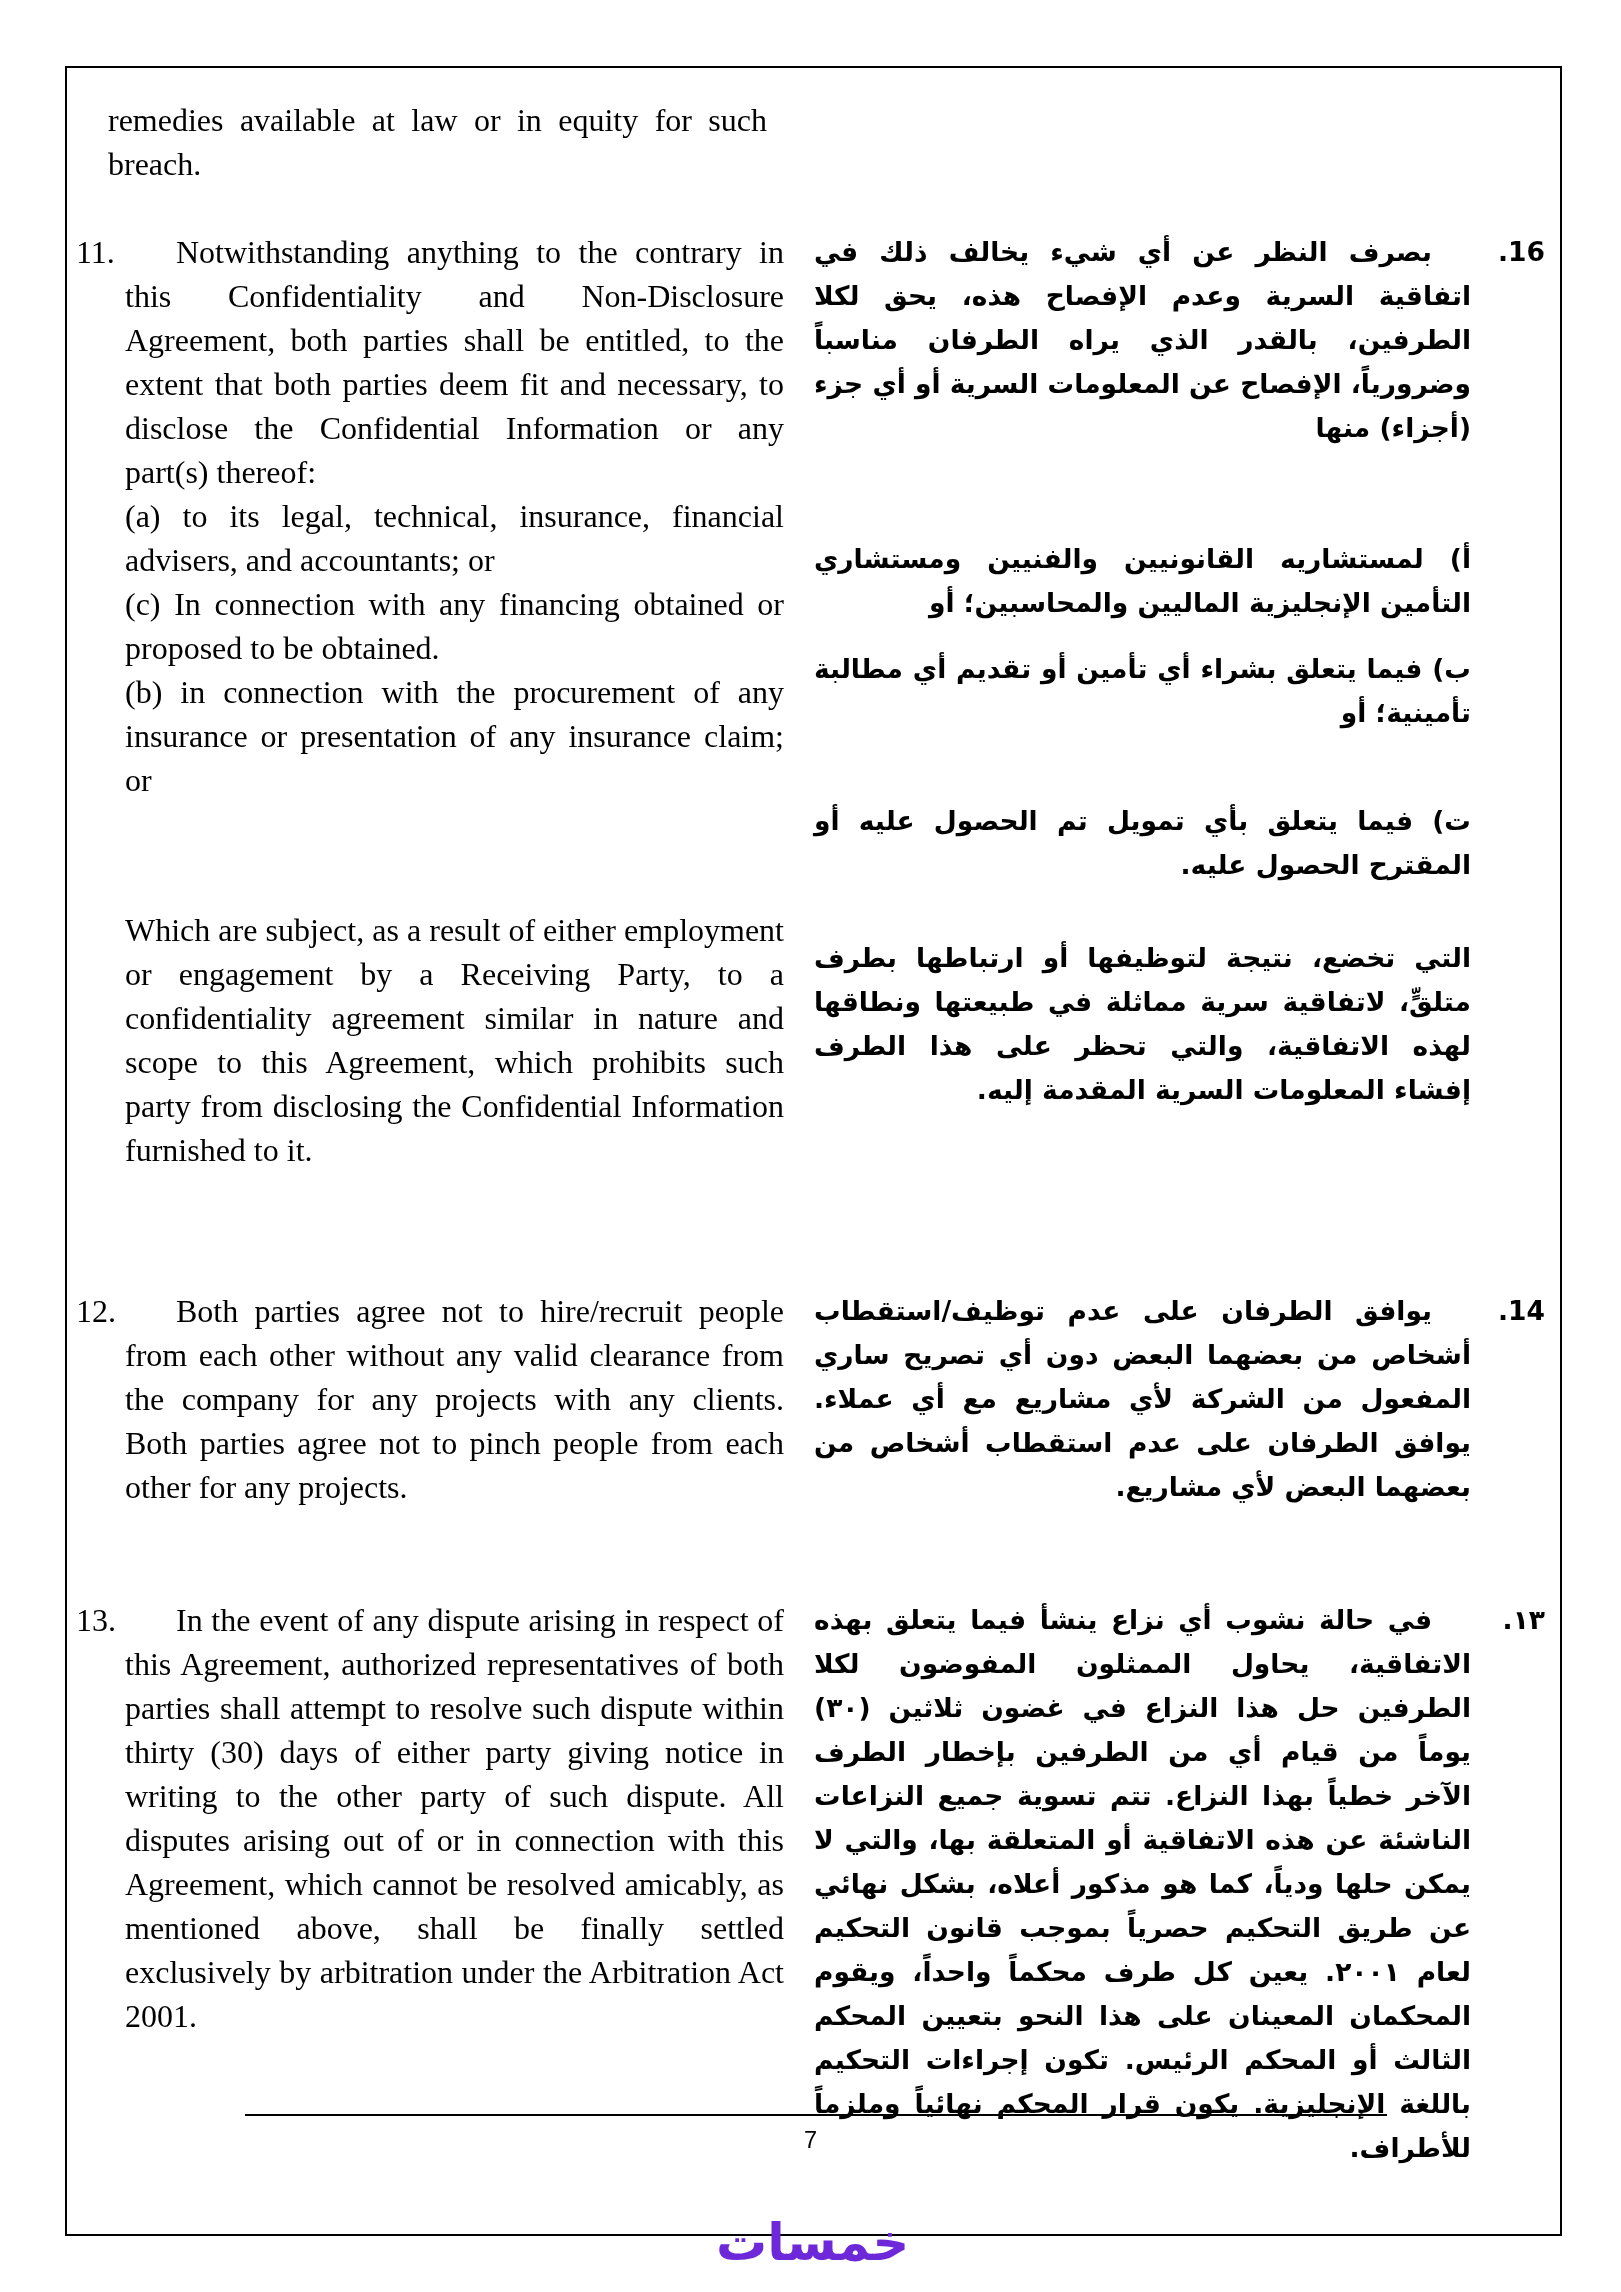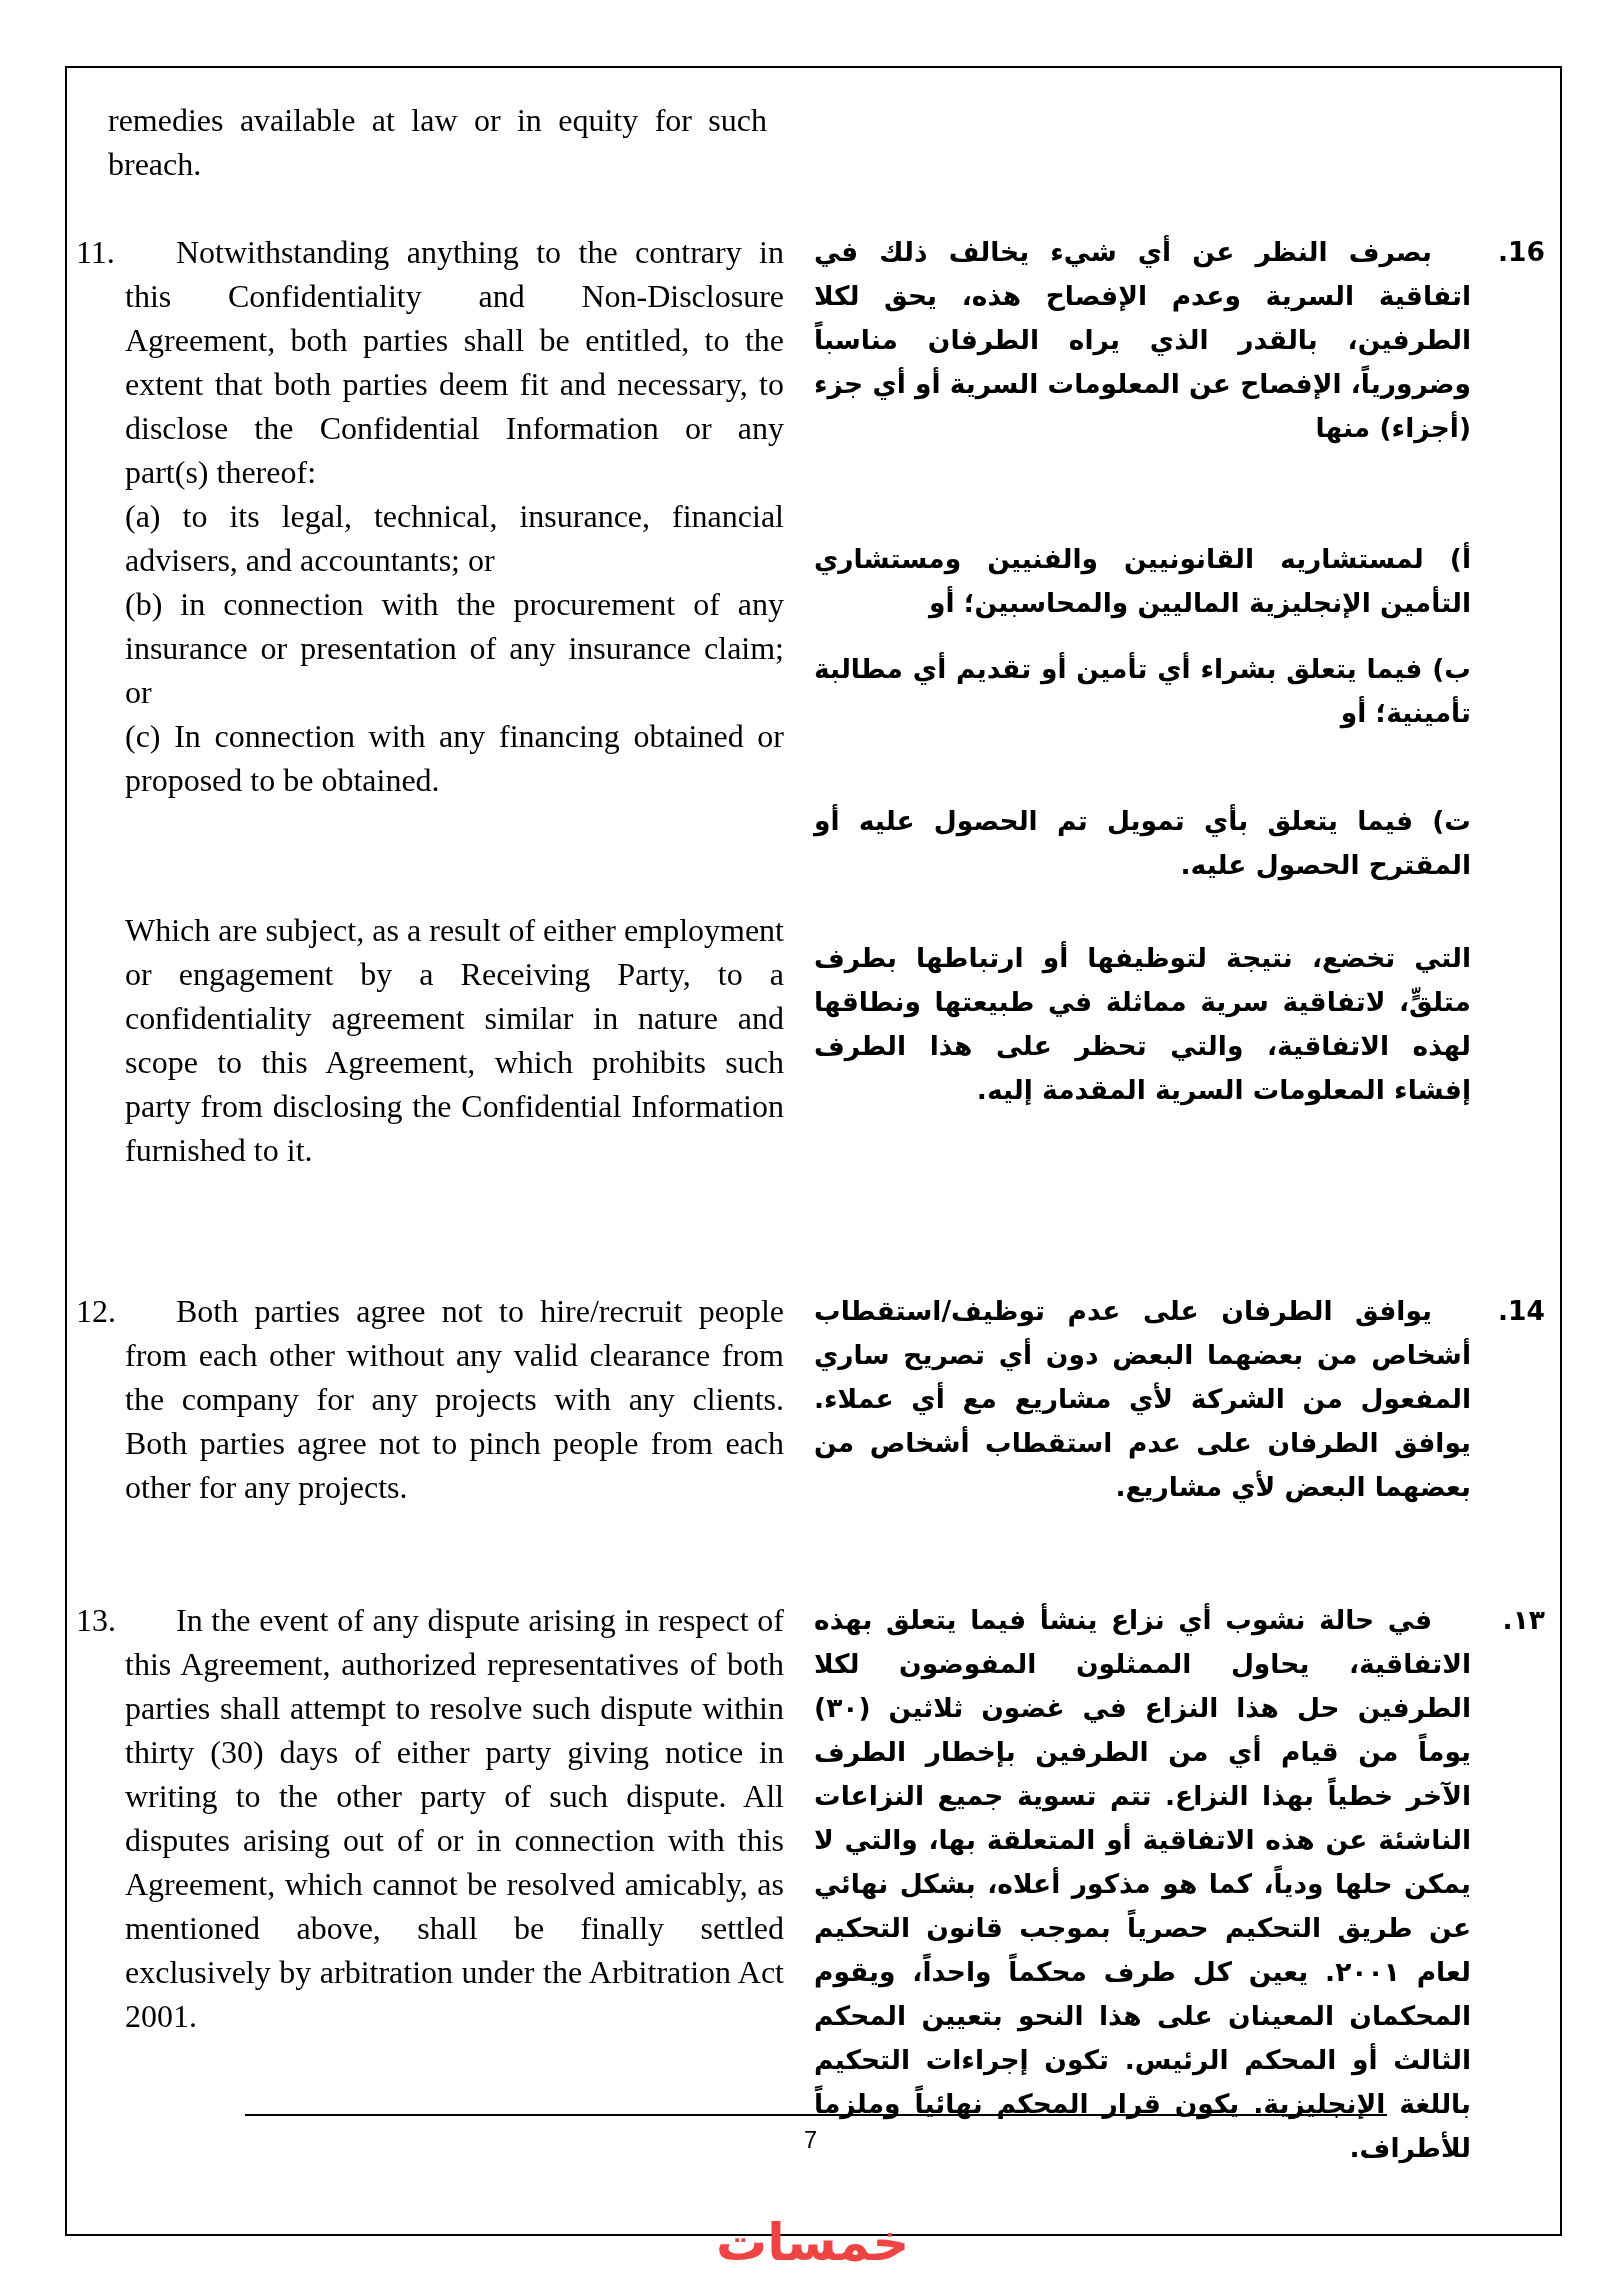--- a/index.html
+++ b/index.html
@@ -25,38 +25,38 @@
   .footer-rule {
     position: absolute; left: 245px; top: 2114px; width: 1142px; height: 0;
     border-top: 2px solid #000;
   }
   .page-number {
     position: absolute; left: 0; width: 1621px; top: 2127px; text-align: center;
     font-family: "Liberation Sans", sans-serif; font-size: 23.5px; color: #000;
   }
   .watermark {
     position: absolute; left: 716px; top: 2213px; font-family: "DejaVu Sans", sans-serif;
-    font-size: 51px; color: #ef4444; direction: rtl; font-weight: bold;
+    font-size: 51px; color: #6d28d9; direction: rtl; font-weight: bold;
   }
 </style>
 </head>
 <body>
 
 <div class="page-border"></div>
 
 <div class="en" style="left:108px; top:98px; width:659px;">
   <p>remedies available at law or in equity for such breach.</p>
 </div>
 
 <div class="en" style="left:125px; top:230px; width:659px;">
   <span class="num">11.</span>
   <p style="text-indent:51px;">Notwithstanding anything to the contrary in this Confidentiality and Non-Disclosure Agreement, both parties shall be entitled, to the extent that both parties deem fit and necessary, to disclose the Confidential Information or any part(s) thereof:</p>
   <p class="sub">(a) to its legal, technical, insurance, financial advisers, and accountants; or</p>
+  <p class="sub">(c) In connection with any financing obtained or proposed to be obtained.</p>
   <p class="sub">(b) in connection with the procurement of any insurance or presentation of any insurance claim; or</p>
-  <p class="sub">(c) In connection with any financing obtained or proposed to be obtained.</p>
 </div>
 
 <div class="en" style="left:125px; top:908px; width:659px;">
   <p>Which are subject, as a result of either employment or engagement by a Receiving Party, to a confidentiality agreement similar in nature and scope to this Agreement, which prohibits such party from disclosing the Confidential Information furnished to it.</p>
 </div>
 
 <div class="en" style="left:125px; top:1289px; width:659px;">
   <span class="num">12.</span>
   <p style="text-indent:51px;">Both parties agree not to hire/recruit people from each other without any valid clearance from the company for any projects with any clients. Both parties agree not to pinch people from each other for any projects.</p>
 </div>

